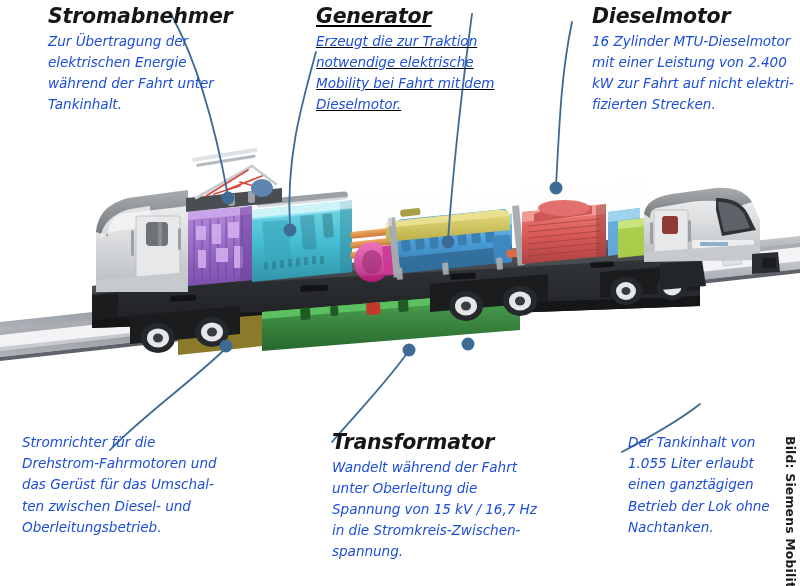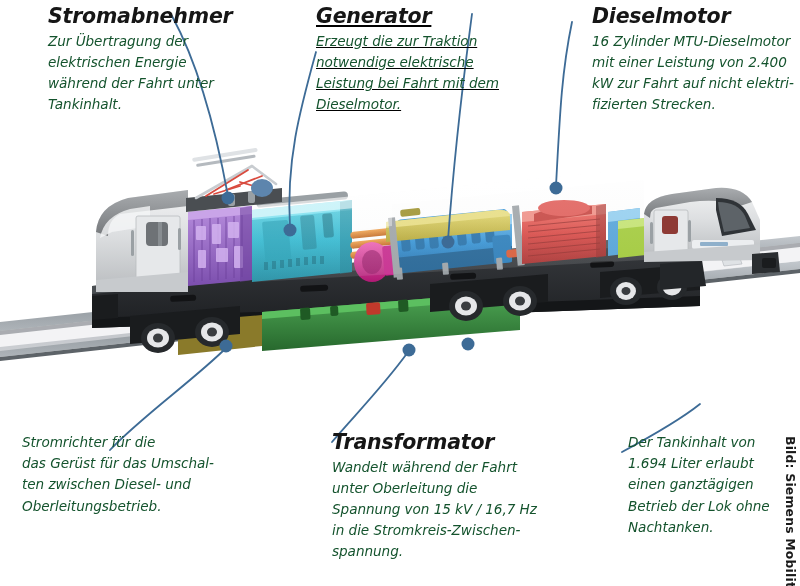--- a/index.html
+++ b/index.html
@@ -20,21 +20,21 @@
     font-style:italic;
     color:#161616;
     line-height:1.05;
     letter-spacing:-0.2px;
     white-space:nowrap;
     margin:0 0 3px 0;
   }
   .callout .body{
     font-size:13.6px;
     font-style:italic;
-    color:#14532d;
+    color:#1d4ed8;
     line-height:21.2px;
     margin:0;
     letter-spacing:-0.05px;
   }
   .callout .body span{display:block;white-space:nowrap;}
 
   .c-stromabnehmer{left:24px;top:6px;margin-left:24px;}
   .c-generator{left:316px;top:6px;text-decoration:underline;}
   .c-dieselmotor{left:592px;top:6px;}
   .c-eblock{left:22px;top:432px;}
@@ -379,59 +379,60 @@
       <span>während der Fahrt unter</span>
       <span>Tankinhalt.</span>
     </div>
   </div>
 
   <div class="callout c-generator">
     <div class="title">Generator</div>
     <div class="body">
       <span>Erzeugt die zur Traktion</span>
       <span>notwendige elektrische</span>
-      <span>Leistung bei Fahrt mit dem</span>
+      <span>Mobility bei Fahrt mit dem</span>
       <span>Dieselmotor.</span>
     </div>
   </div>
 
   <div class="callout c-dieselmotor">
     <div class="title">Dieselmotor</div>
     <div class="body">
       <span>16 Zylinder MTU-Dieselmotor</span>
       <span>mit einer Leistung von 2.400</span>
       <span>kW zur Fahrt auf nicht elektri-</span>
       <span>fizierten Strecken.</span>
     </div>
   </div>
 
   <div class="callout c-eblock">
     <div class="body">
       <span>Stromrichter für die</span>
+      <span>Drehstrom-Fahrmotoren und</span>
       <span>das Gerüst für das Umschal-</span>
       <span>ten zwischen Diesel- und</span>
       <span>Oberleitungsbetrieb.</span>
     </div>
   </div>
 
   <div class="callout c-transformator">
     <div class="title">Transformator</div>
     <div class="body">
       <span>Wandelt während der Fahrt</span>
       <span>unter Oberleitung die</span>
       <span>Spannung von 15 kV / 16,7 Hz</span>
       <span>in die Stromkreis-Zwischen-</span>
       <span>spannung.</span>
     </div>
   </div>
 
   <div class="callout c-kraftstofftank">
     <div class="body">
       <span>Der Tankinhalt von</span>
-      <span>1.694 Liter erlaubt</span>
+      <span>1.055 Liter erlaubt</span>
       <span>einen ganztägigen</span>
       <span>Betrieb der Lok ohne</span>
       <span>Nachtanken.</span>
     </div>
   </div>
 
   <div class="credit">Bild: Siemens Mobility</div>
 
 </div>
 

